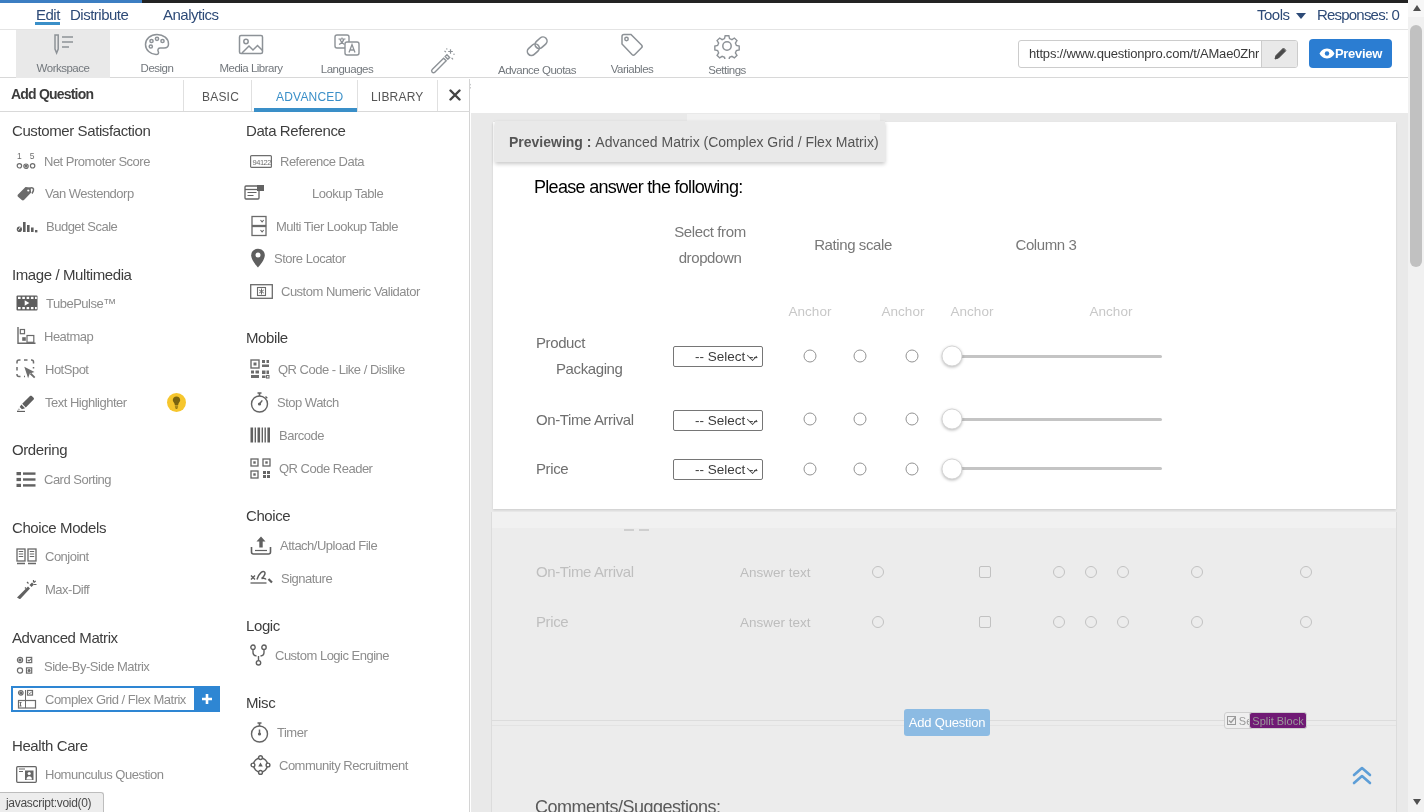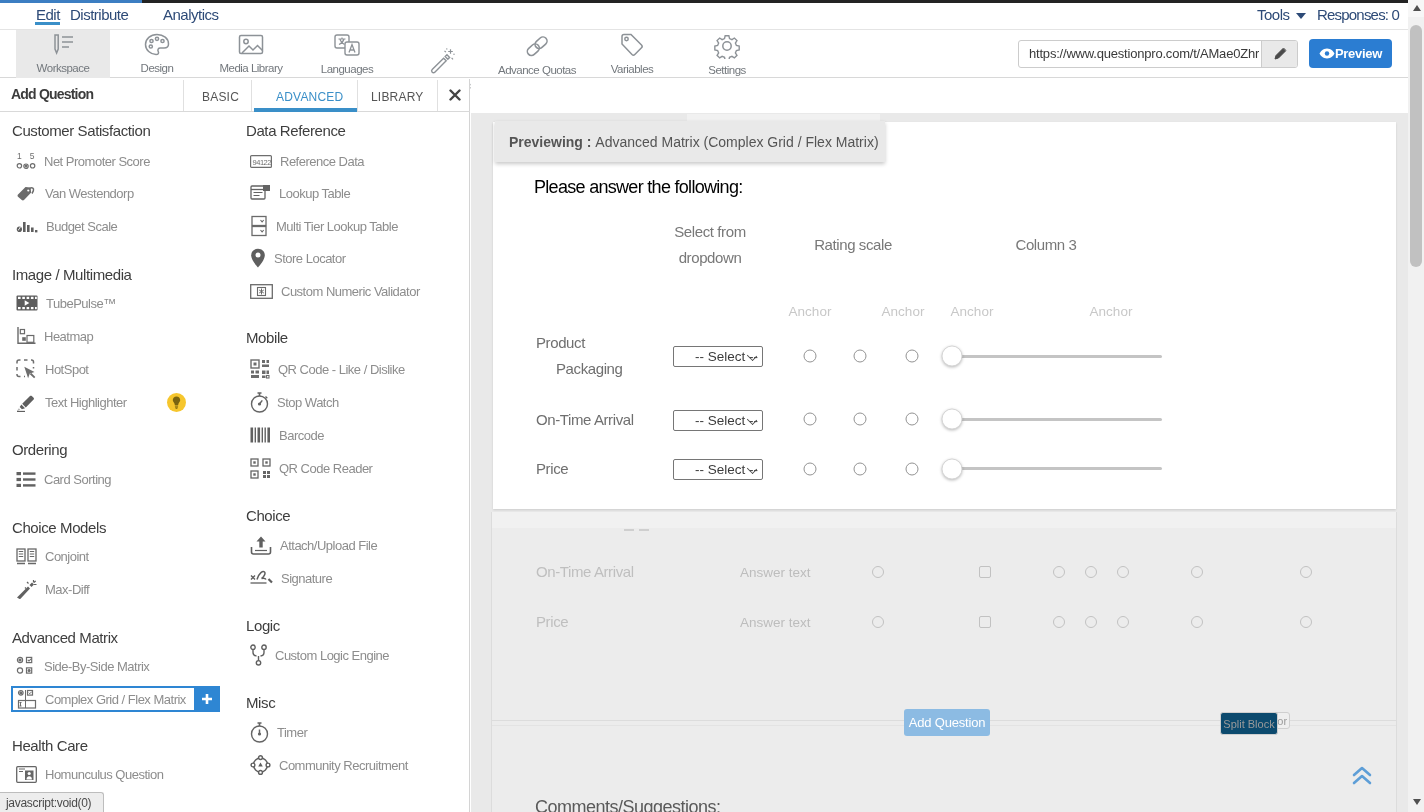--- a/index.html
+++ b/index.html
@@ -310,21 +310,21 @@
 </div>
 
 <div class="ph" style="left:246px;top:122px;">Data Reference</div>
 <div class="pi" style="left:250px;top:150px;">
   <svg width="22" height="13" viewBox="0 0 22 13" fill="none" stroke="#6e6e6e" stroke-width="1.2">
       <rect x="0.6" y="0.6" width="20.8" height="11.8" rx="1"></rect>
       <text x="2.6" y="9.5" font-size="7.5" fill="#6e6e6e" stroke="none" font-family="Liberation Sans">94122</text>
     </svg>
   <span>Reference Data</span>
 </div>
-<div class="pi" style="left:250px;top:182px;">
+<div class="pi" style="left:244px;top:182px;gap:39px;">
   <svg width="21" height="18" viewBox="0 0 21 18" fill="none" stroke="#636363" stroke-width="1.3">
       <rect x="1" y="2" width="14" height="13" rx="1"></rect>
       <path d="M1 5.5 h14"></path>
       <path d="M3.5 8.5 h9 M3.5 11.5 h6" stroke-width="1.1"></path>
       <rect x="13" y="1" width="7" height="6" fill="#636363" stroke="none"></rect>
     </svg>
   <span>Lookup Table</span>
 </div>
 <div class="pi" style="left:250px;top:215px;">
   <svg width="18" height="22" viewBox="0 0 18 22" fill="none" stroke="#6a6a6a" stroke-width="1.3">
@@ -495,21 +495,21 @@
 <div class="fradio" style="left:1197px;top:622px;"></div>
 <div class="fradio" style="left:1306px;top:622px;"></div>
 
 <div class="abs" style="left:492px;top:720px;width:904px;height:1px;background:#dcdcdc;"></div>
 <div class="abs" style="left:492px;top:725px;width:904px;height:1px;background:#e3e3e3;"></div>
 <div class="abs" style="left:904px;top:709px;width:86px;height:27px;background:#8cbbe3;border-radius:3px;display:flex;align-items:center;justify-content:center;color:#fff;font-size:13px;letter-spacing:-0.2px;">Add Question</div>
 <div class="abs" style="left:1224px;top:712px;width:66px;height:17px;border:1px solid #cfcfcf;border-radius:3px;background:#efefef;display:flex;align-items:center;justify-content:center;font-size:11px;color:#9a9a9a;"><svg width="9" height="9" viewBox="0 0 9 9" style="margin-right:3px;">
       <rect x="0.5" y="0.5" width="8" height="8" fill="none" stroke="#9a9a9a"></rect>
       <path d="M2 4.5 l2 2 L8.5 1" fill="none" stroke="#9a9a9a" stroke-width="1.2"></path>
     </svg>Separator</div>
-<div class="abs" style="left:1220px;top:712px;width:58px;height:23px;border:1px solid #cfcfcf;border-radius:3px;background:#0c4a6e;display:flex;align-items:center;justify-content:center;font-size:11px;color:#9a9a9a;">Split Block</div>
+<div class="abs" style="left:1249px;top:712px;width:58px;height:17px;border:1px solid #cfcfcf;border-radius:3px;background:#701a75;display:flex;align-items:center;justify-content:center;font-size:11px;color:#9a9a9a;">Split Block</div>
 
 <svg class="abs" style="left:1352px;top:765px;" width="20" height="21" viewBox="0 0 20 21">
     <path d="M2 10 L10 3 L18 10 M2 18 L10 11 L18 18" fill="none" stroke="#5d9ed7" stroke-width="2.6" stroke-linecap="round" stroke-linejoin="round"></path>
   </svg>
 <div class="abs" style="left:535px;top:797px;font-size:18px;letter-spacing:-0.5px;color:#5a5a5a;">Comments/Suggestions:</div>
 
 <div class="abs" style="left:493px;top:122px;width:903px;height:387px;background:#fff;box-shadow:0 1px 2px rgba(0,0,0,.12);"></div>
 <div class="abs" style="left:534px;top:177px;font-size:18px;letter-spacing:-0.7px;color:#000000;">Please answer the following:</div>
 <div class="anchor" style="left:710px;top:223px;font-size:15px;letter-spacing:-0.4px;color:#787878;">Select from</div>
 <div class="anchor" style="left:710px;top:249px;font-size:15px;letter-spacing:-0.4px;color:#787878;">dropdown</div>

